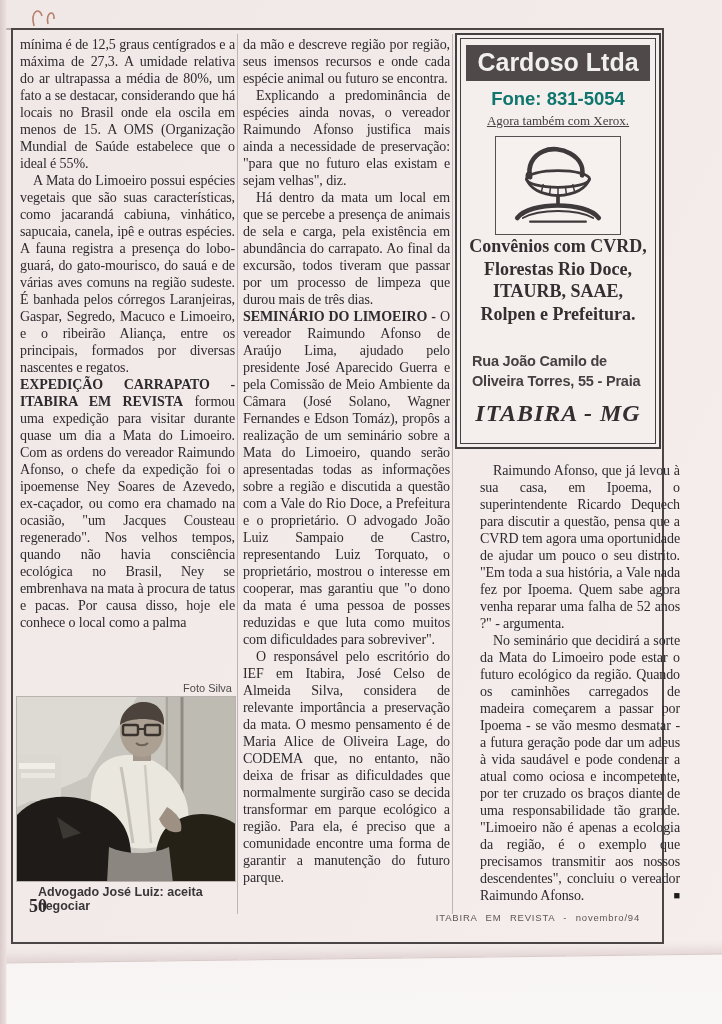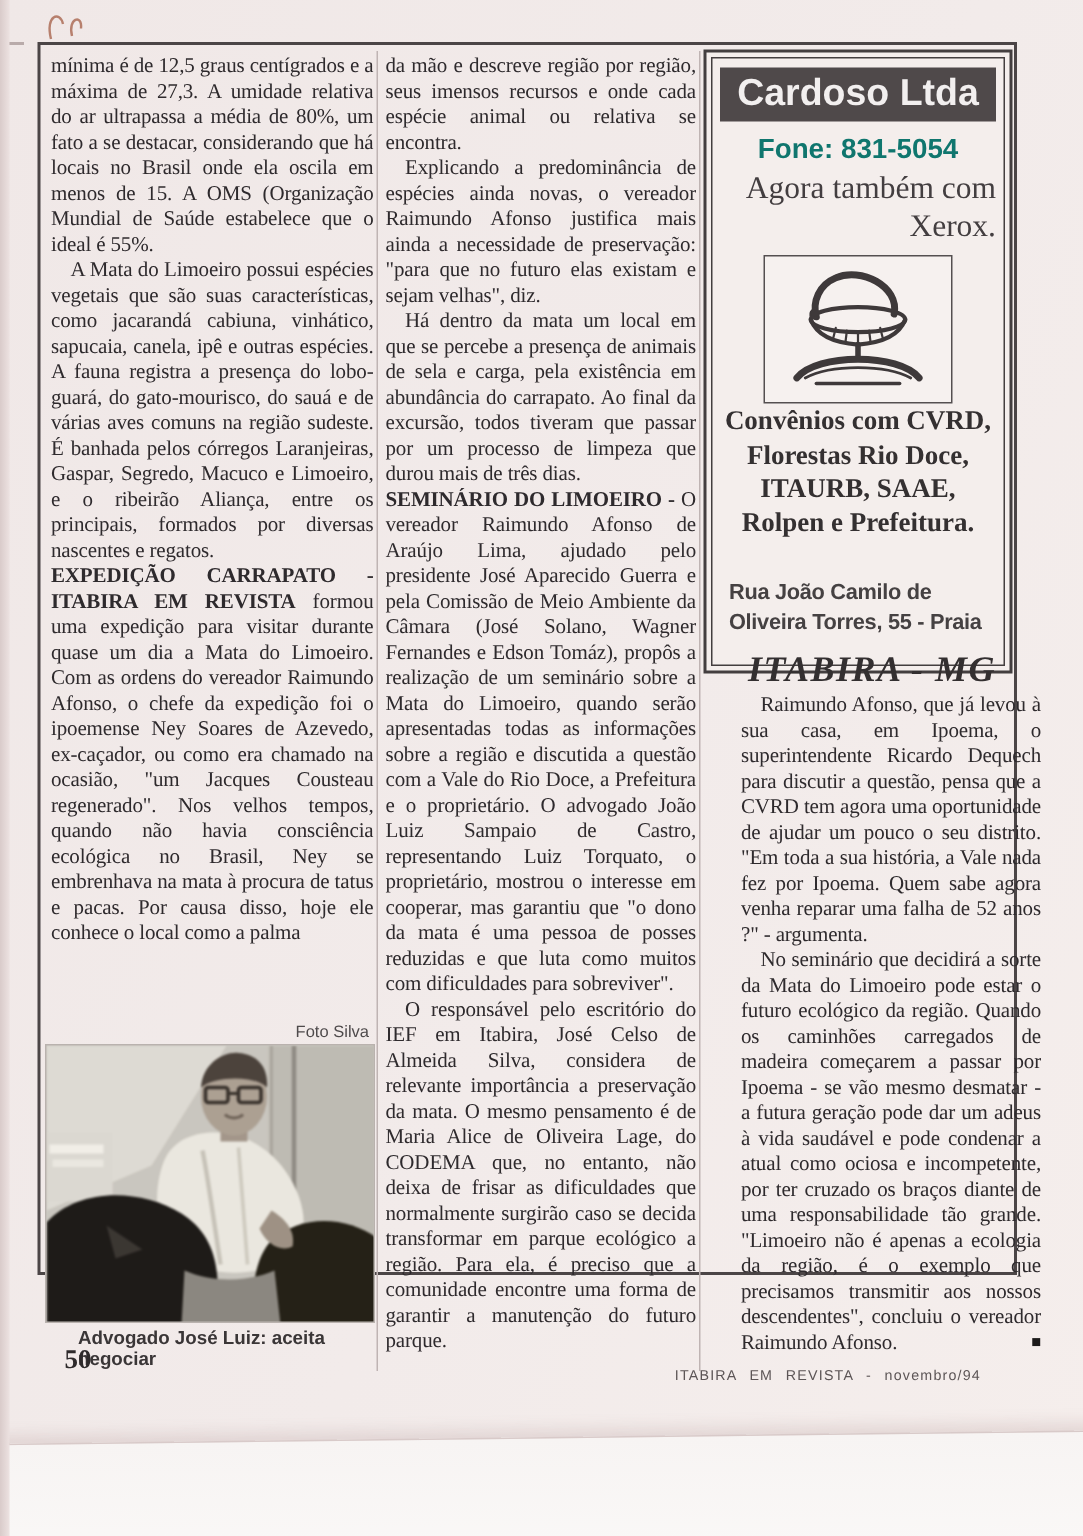--- a/index.html
+++ b/index.html
@@ -9,21 +9,21 @@
   .scan { position:relative; width:722px; height:1024px;
           background:linear-gradient(115deg,#f0e8e7 0%, #f2ebea 55%, #f5eeec 100%); overflow:hidden; }
   .scan-left-edge { position:absolute; left:0; top:0; width:7px; height:100%;
           background:linear-gradient(to right,#d9cbca,#eadfde 80%, rgba(0,0,0,0)); }
   .scan-bottom { position:absolute; left:-10px; top:958px; width:744px; height:80px;
           background:linear-gradient(#f7f4f3,#faf8f7); border-top:1px solid #d8cac9;
           transform:rotate(-0.7deg); box-shadow:0 -5px 10px rgba(150,110,110,0.18); }
   .corner-mark { position:absolute; left:18px; top:2px; }
   .tiny-dash { position:absolute; left:6px; top:28px; width:10px; height:2px; background:#b9abaa; }
 
-  .frame { position:absolute; left:25px; top:28px; width:653px; height:822px;
+  .frame { position:absolute; left:11px; top:28px; width:653px; height:916px;
            border:2px solid #4b4546;padding-left:40px; }
 
   .vrule { position:absolute; top:4px; width:1px; height:880px; background:#bfb4b3; }
   .vrule1 { left:224px; }
   .vrule2 { left:439px; }
 
   .col { position:absolute; text-align:justify; color:#2e2a2d;
          font-size:14px; line-height:17px; letter-spacing:-0.1px; overflow:hidden; }
   .col p { margin:0; }
   .col p.ind { text-indent:13px; }
@@ -47,29 +47,29 @@
   
   .ad { position:absolute; left:442px; top:3px; width:206px; height:416px;
         border:2.5px solid #433e3f; background:#f4eeec; }
   .ad-inner { position:absolute; left:3px; top:3px; right:3px; bottom:3px;
               border:1.5px solid #433e3f; padding:6px 5px 0; }
   .ad-band { background:#4f494a; color:#f2efef; text-align:center;
              font-family:"Liberation Sans", sans-serif; font-weight:bold;
              font-size:25px; line-height:29px; padding:3px 0 4px; }
   .ad-phone { text-align:center; font-family:"Liberation Sans", sans-serif;
               font-weight:bold; font-size:18.5px; color:#0f766e; margin-top:7px; }
-  .ad-xerox { text-align:right; font-size:21px; color:#433e40; margin-top:3px; }
+  .ad-xerox { text-align:center; font-size:13px; color:#433e40; margin-top:3px;text-decoration:underline; }
   .ad-logo-box { width:126px; height:99px; margin:7px auto 0; border:1.5px solid #544f50;
                  display:flex; align-items:center; justify-content:center; background:#f6f1ef; }
   .ad-convenios { text-align:center; font-weight:bold; font-size:18px; line-height:22.5px;
                   color:#343031; }
   .ad-address { font-family:"Liberation Sans", sans-serif; font-weight:bold;
                 font-size:14.5px; line-height:20px; letter-spacing:-0.2px;
                 color:#454142; margin:26px 0 0 6px; }
-  .ad-city { text-align:right; font-weight:bold; font-style:italic; font-size:24px;
+  .ad-city { text-align:center; font-weight:bold; font-style:italic; font-size:24px;
              letter-spacing:1px; color:#332f30; margin-top:9px; }
 
   .page-number { position:absolute; left:16px; top:866px; font-weight:bold;
                  font-size:18px; color:#2e2a2b; }
   .footer-credit { position:absolute; right:22px; top:882px;
                    font-family:"Liberation Sans", sans-serif; font-size:9.5px;
                    letter-spacing:0.8px; word-spacing:5px; color:#5c5556; }
 </style>
 </head>
 <body>
@@ -124,21 +124,21 @@
 
           <path d="M150,110 C160,116 166,124 164,134 C156,138 146,132 142,122 Z" fill="#9d9184"></path>
 
           <path d="M92,150 C110,158 134,158 152,150 L156,186 L90,186 Z" fill="#8b8780"></path>
         </svg>
       </div>
       <div class="photo-caption">Advogado José Luiz: aceita negociar</div>
     </div>
 
     <div class="col col-2">
-      <p>da mão e descreve região por região, seus imensos recursos e onde cada espécie animal ou relativa se encontra.</p>
+      <p>da mão e descreve região por região, seus imensos recursos e onde cada espécie animal ou futuro se encontra.</p>
       <p class="ind">Explicando a predominância de espécies ainda novas, o vereador Raimundo Afonso justifica mais ainda a necessidade de preservação: "para que no futuro elas existam e sejam velhas", diz.</p>
       <p class="ind">Há dentro da mata um local em que se percebe a presença de animais de sela e carga, pela existência em abundância do carrapato. Ao final da excursão, todos tiveram que passar por um processo de limpeza que durou mais de três dias.</p>
       <p><span class="lead">SEMINÁRIO DO LIMOEIRO -</span><span> O vereador Raimundo Afonso de Araújo Lima, ajudado pelo presidente José Aparecido Guerra e pela Comissão de Meio Ambiente da Câmara (José Solano, Wagner Fernandes e Edson Tomáz), propôs a realização de um seminário sobre a Mata do Limoeiro, quando serão apresentadas todas as informações sobre a região e discutida a questão com a Vale do Rio Doce, a Prefeitura e o proprietário. O advogado João Luiz Sampaio de Castro, representando Luiz Torquato, o proprietário, mostrou o interesse em cooperar, mas garantiu que "o dono da mata é uma pessoa de posses reduzidas e que luta como muitos com dificuldades para sobreviver".</span></p>
       <p class="ind">O responsável pelo escritório do IEF em Itabira, José Celso de Almeida Silva, considera de relevante importância a preservação da mata. O mesmo pensamento é de Maria Alice de Oliveira Lage, do CODEMA que, no entanto, não deixa de frisar as dificuldades que normalmente surgirão caso se decida transformar em parque ecológico a região. Para ela, é preciso que a comunidade encontre uma forma de garantir a manutenção do futuro parque.</p>
     </div>
 
     <div class="ad">
       <div class="ad-inner">
         <div class="ad-band">
           <div>Cardoso Ltda</div>

